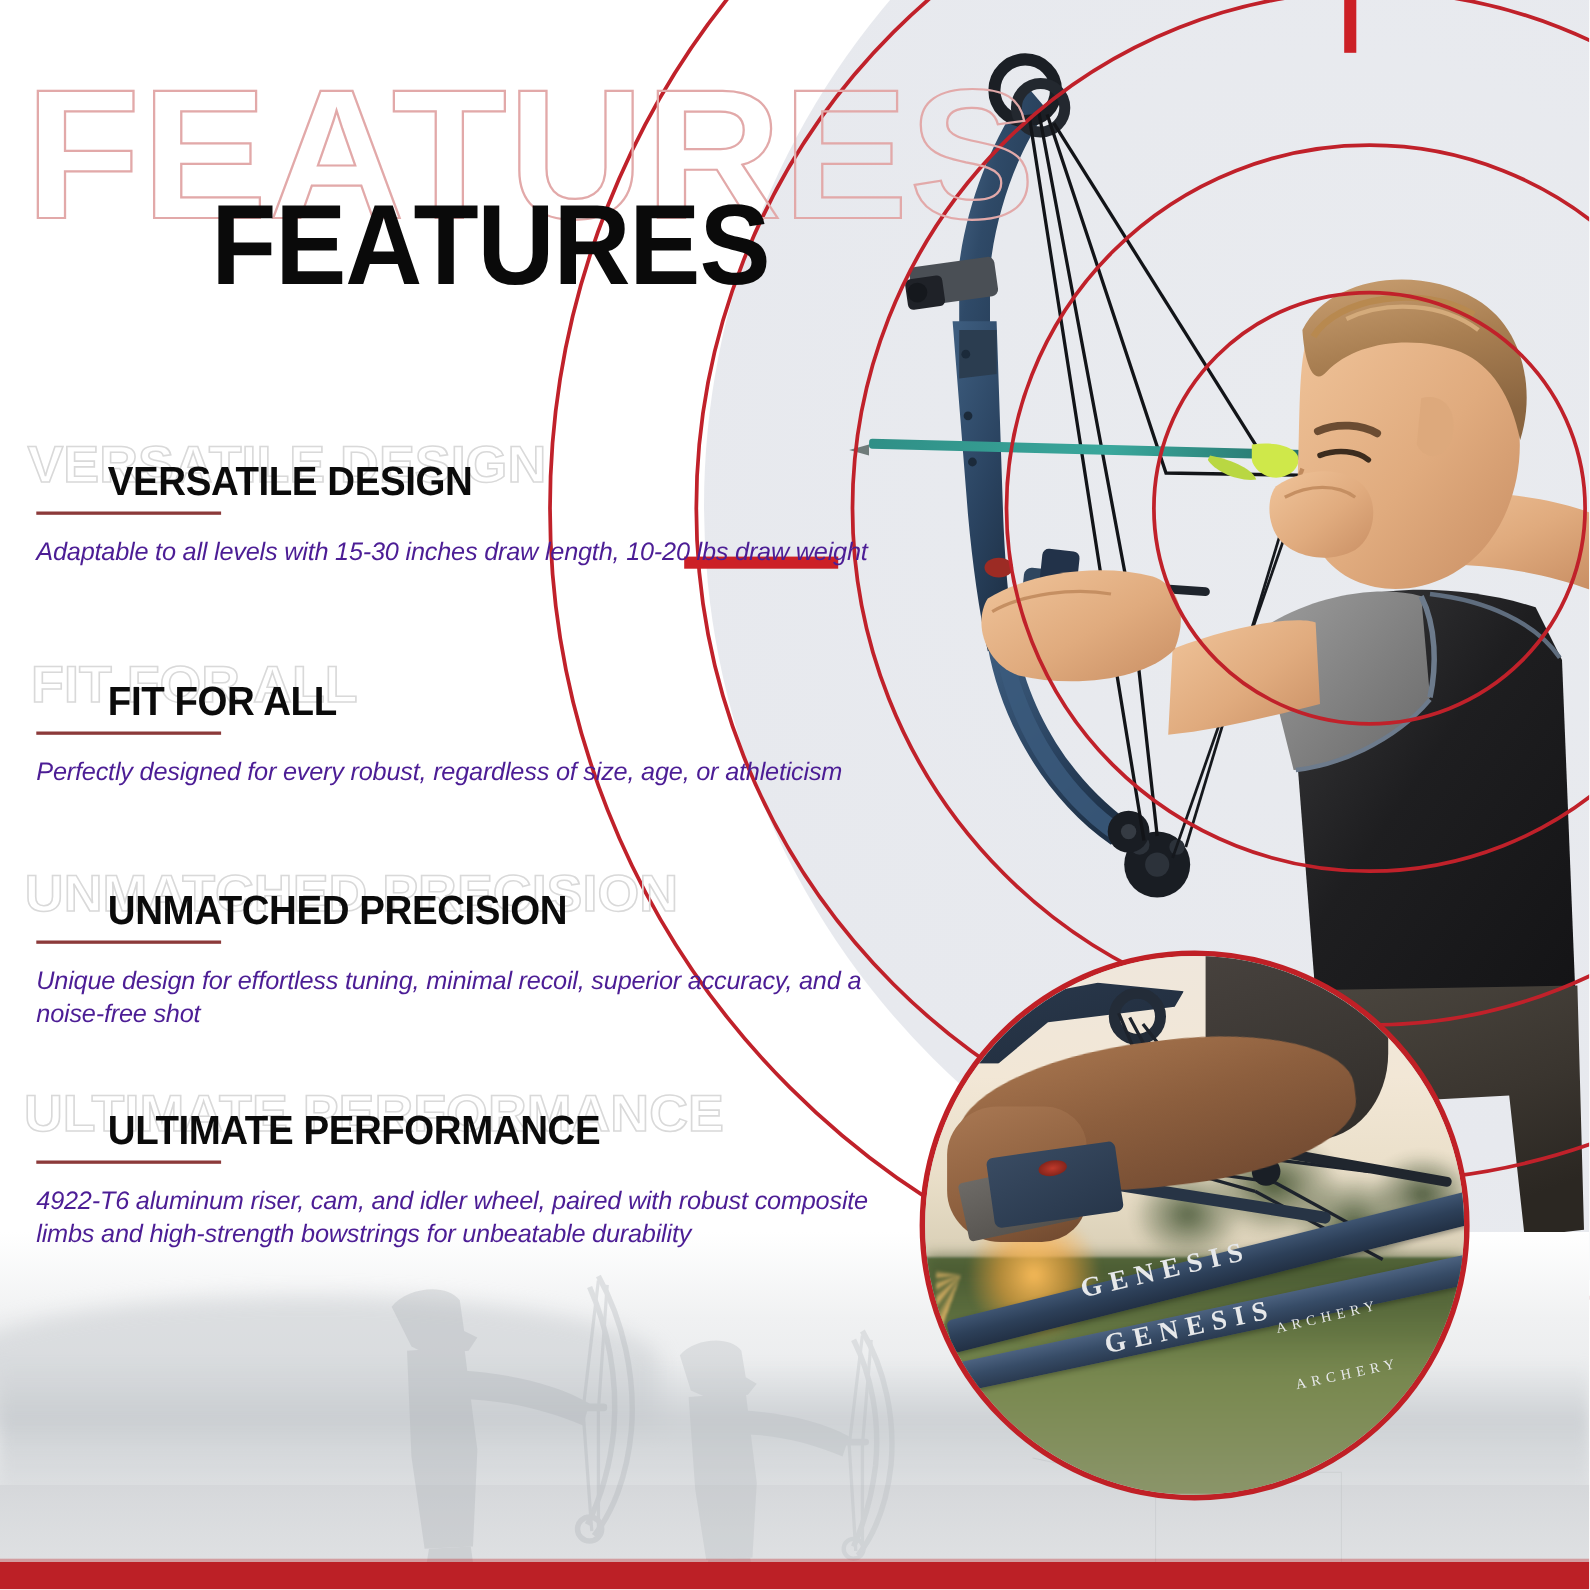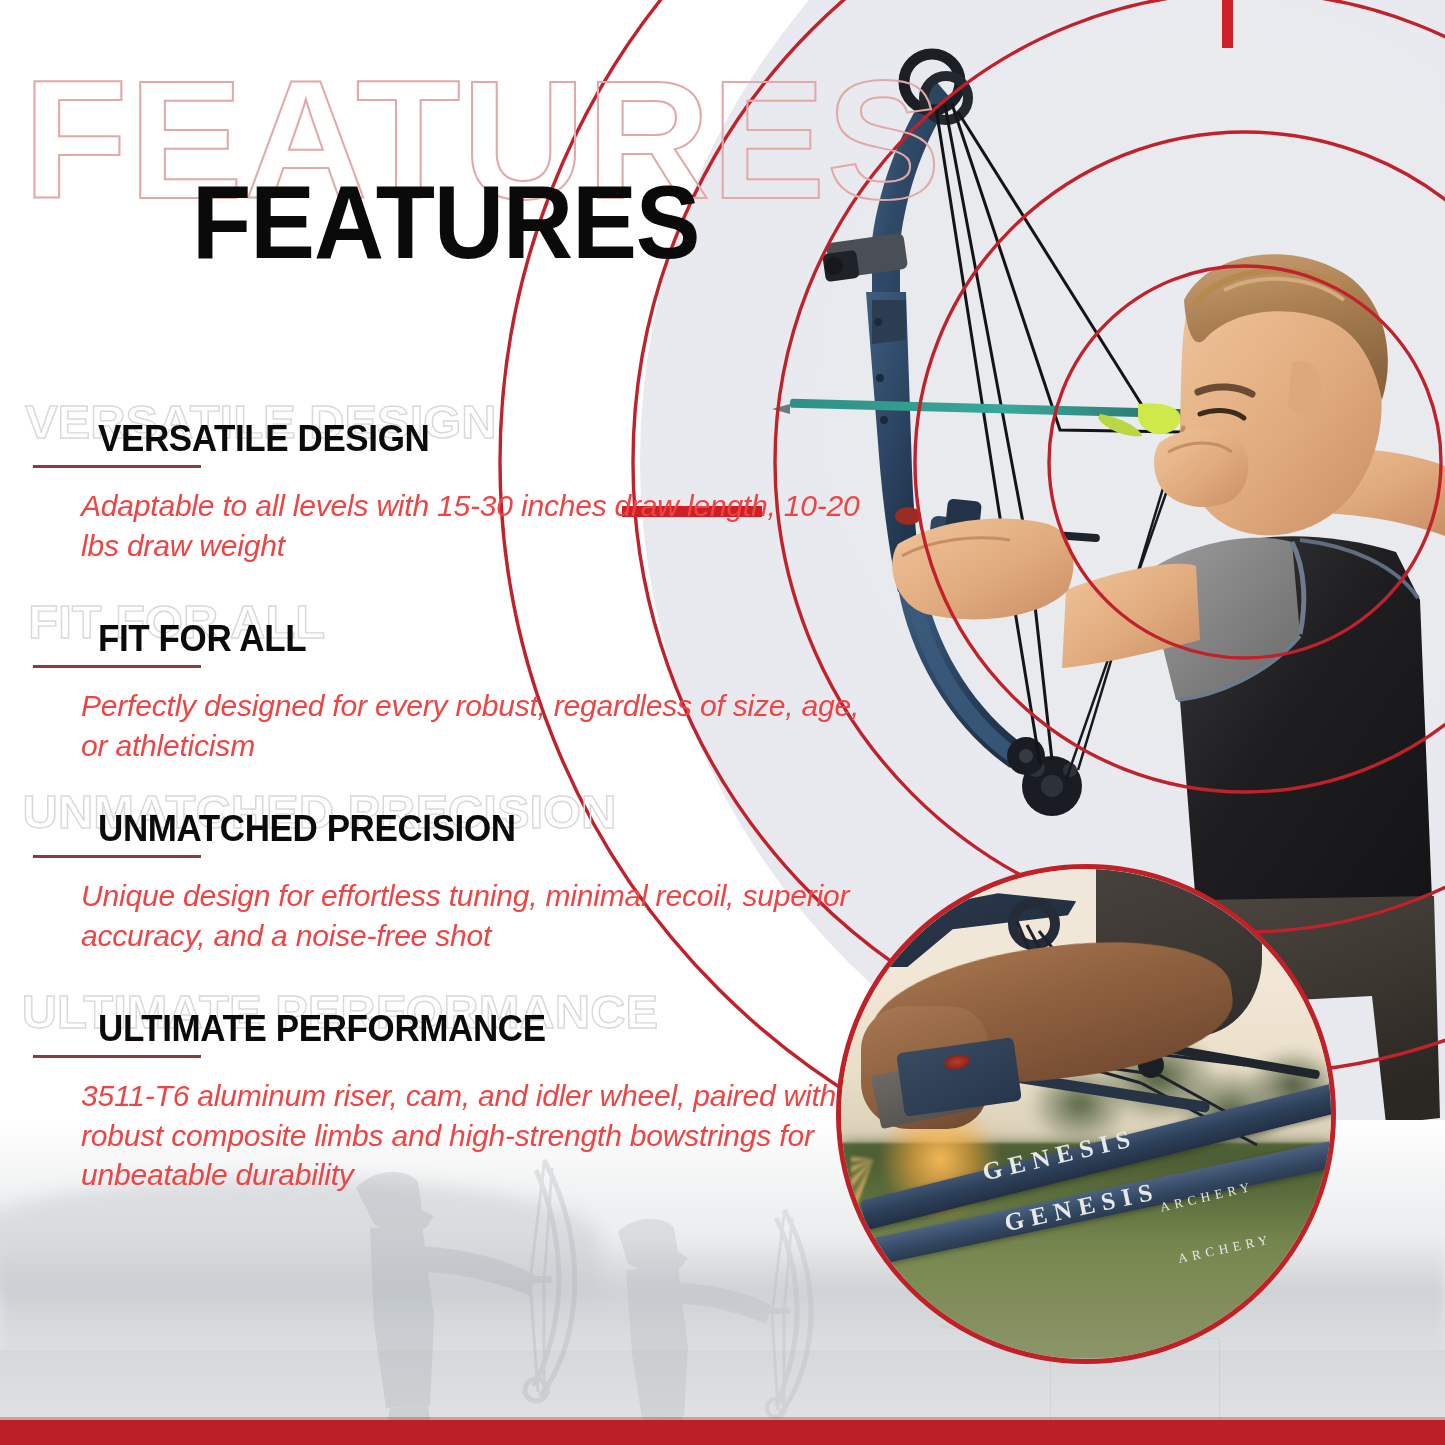--- a/index.html
+++ b/index.html
@@ -149,22 +149,22 @@
   }
   .f-title {
     position:absolute; left:98px; top:22px;
     font-size:35px; font-weight:800; letter-spacing:-.4px; line-height:1;
     color:#0b0b0b; white-space:nowrap; transform:scaleY(1.06);
   }
   .f-rule { position:absolute; left:33px; top:67px; width:168px; height:3px;
     background:#8c3a3a; }
   .f-body {
     position:absolute; left:33px; top:88px; width:790px;
-    font-size:30px; font-style:italic; font-weight:500; line-height:1.32;
-    color:#ef4444; letter-spacing:-.2px;margin-left:48px;
+    font-size:23px; font-style:italic; font-weight:500; line-height:1.32;
+    color:#4c1d95; letter-spacing:-.2px;
   }
 
   .f1 { top:398px; }
   .f2 { top:598px; }
   .f3 { top:788px; }
   .f4 { top:988px; }
   .f2 .f-title { left:98px; }
   .f3 .f-title { left:98px; }
   .f4 .f-title { left:98px; }
   .f2 .f-rule { width:168px; }
@@ -460,17 +460,17 @@
       <div class="f-ghost">UNMATCHED PRECISION</div>
       <div class="f-title">UNMATCHED PRECISION</div>
       <div class="f-rule"></div>
       <div class="f-body">Unique design for effortless tuning, minimal recoil, superior accuracy, and a noise-free shot</div>
     </div>
 
     <div class="feature f4">
       <div class="f-ghost">ULTIMATE PERFORMANCE</div>
       <div class="f-title">ULTIMATE PERFORMANCE</div>
       <div class="f-rule"></div>
-      <div class="f-body">3511-T6 aluminum riser, cam, and idler wheel, paired with robust composite limbs and high-strength bowstrings for unbeatable durability</div>
+      <div class="f-body">4922-T6 aluminum riser, cam, and idler wheel, paired with robust composite limbs and high-strength bowstrings for unbeatable durability</div>
     </div>
 
   </div>
 </div>
 
 </body></html>

